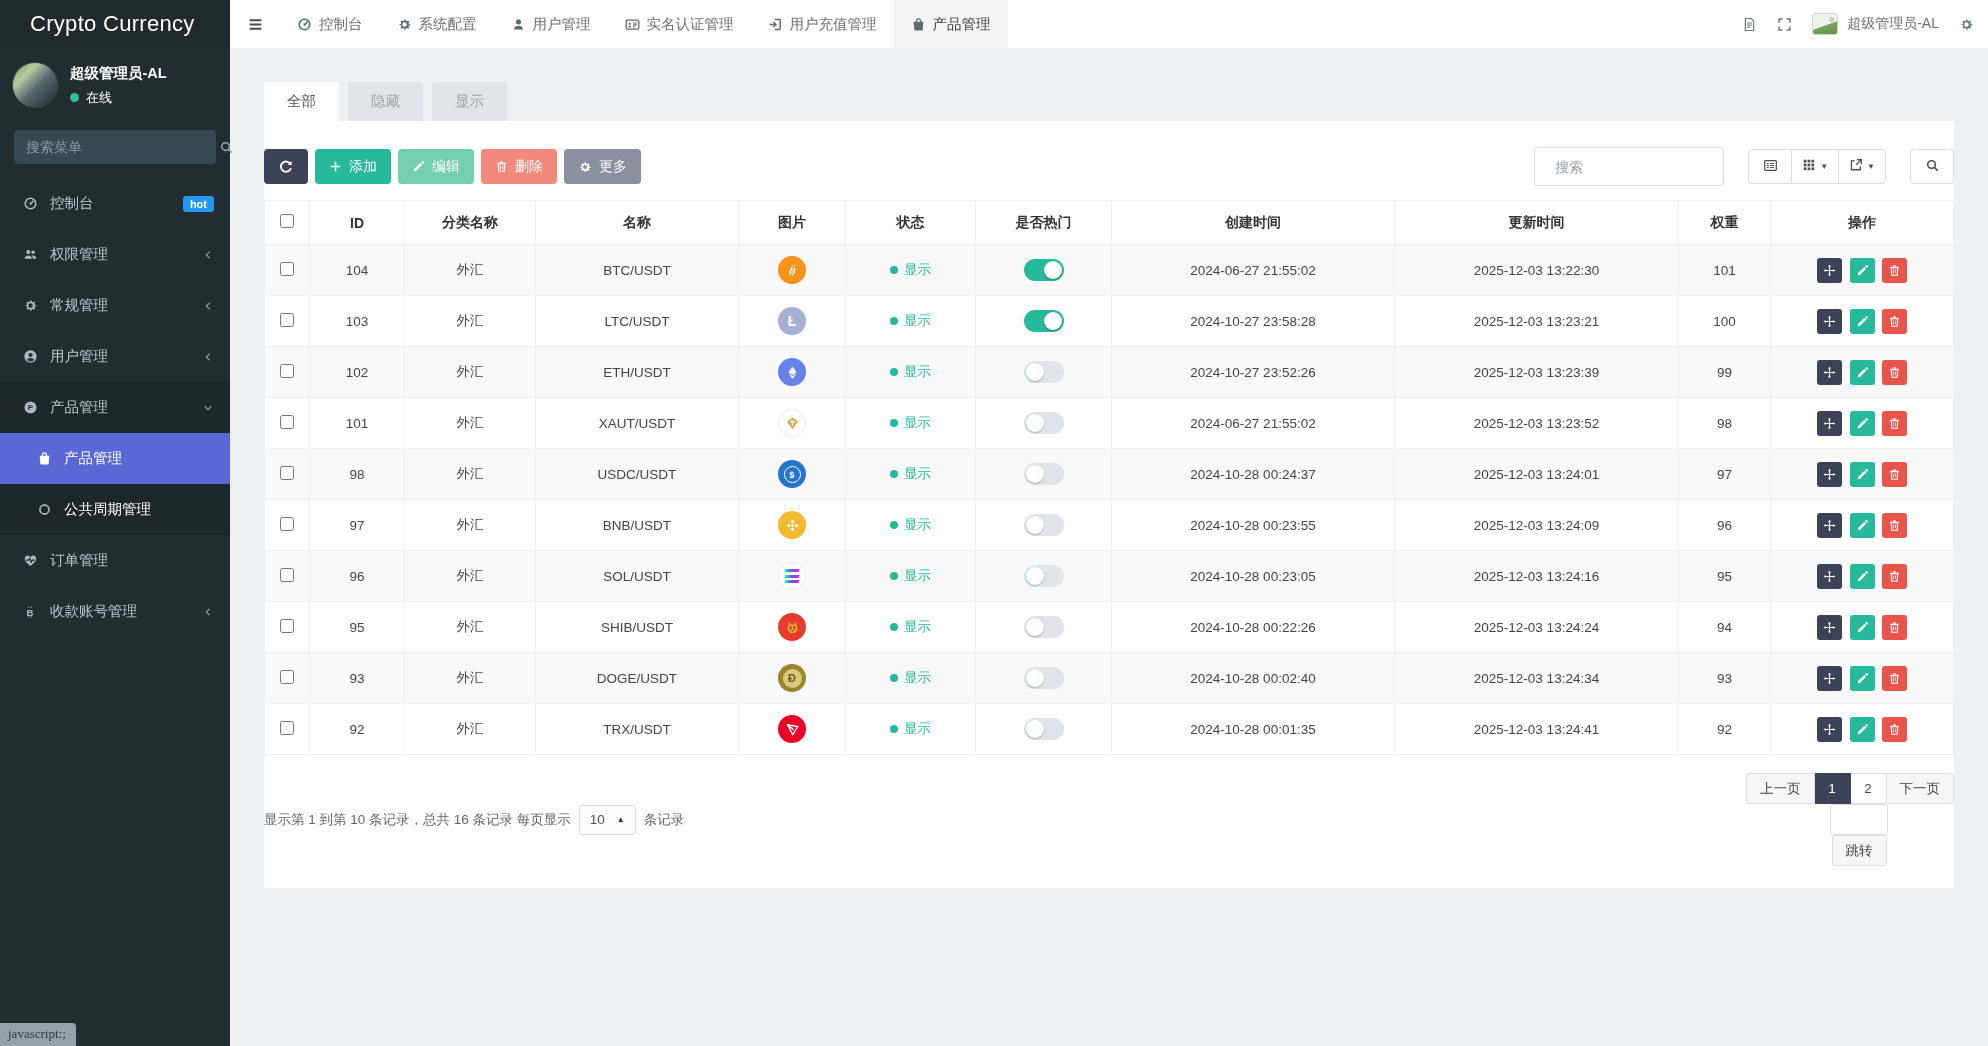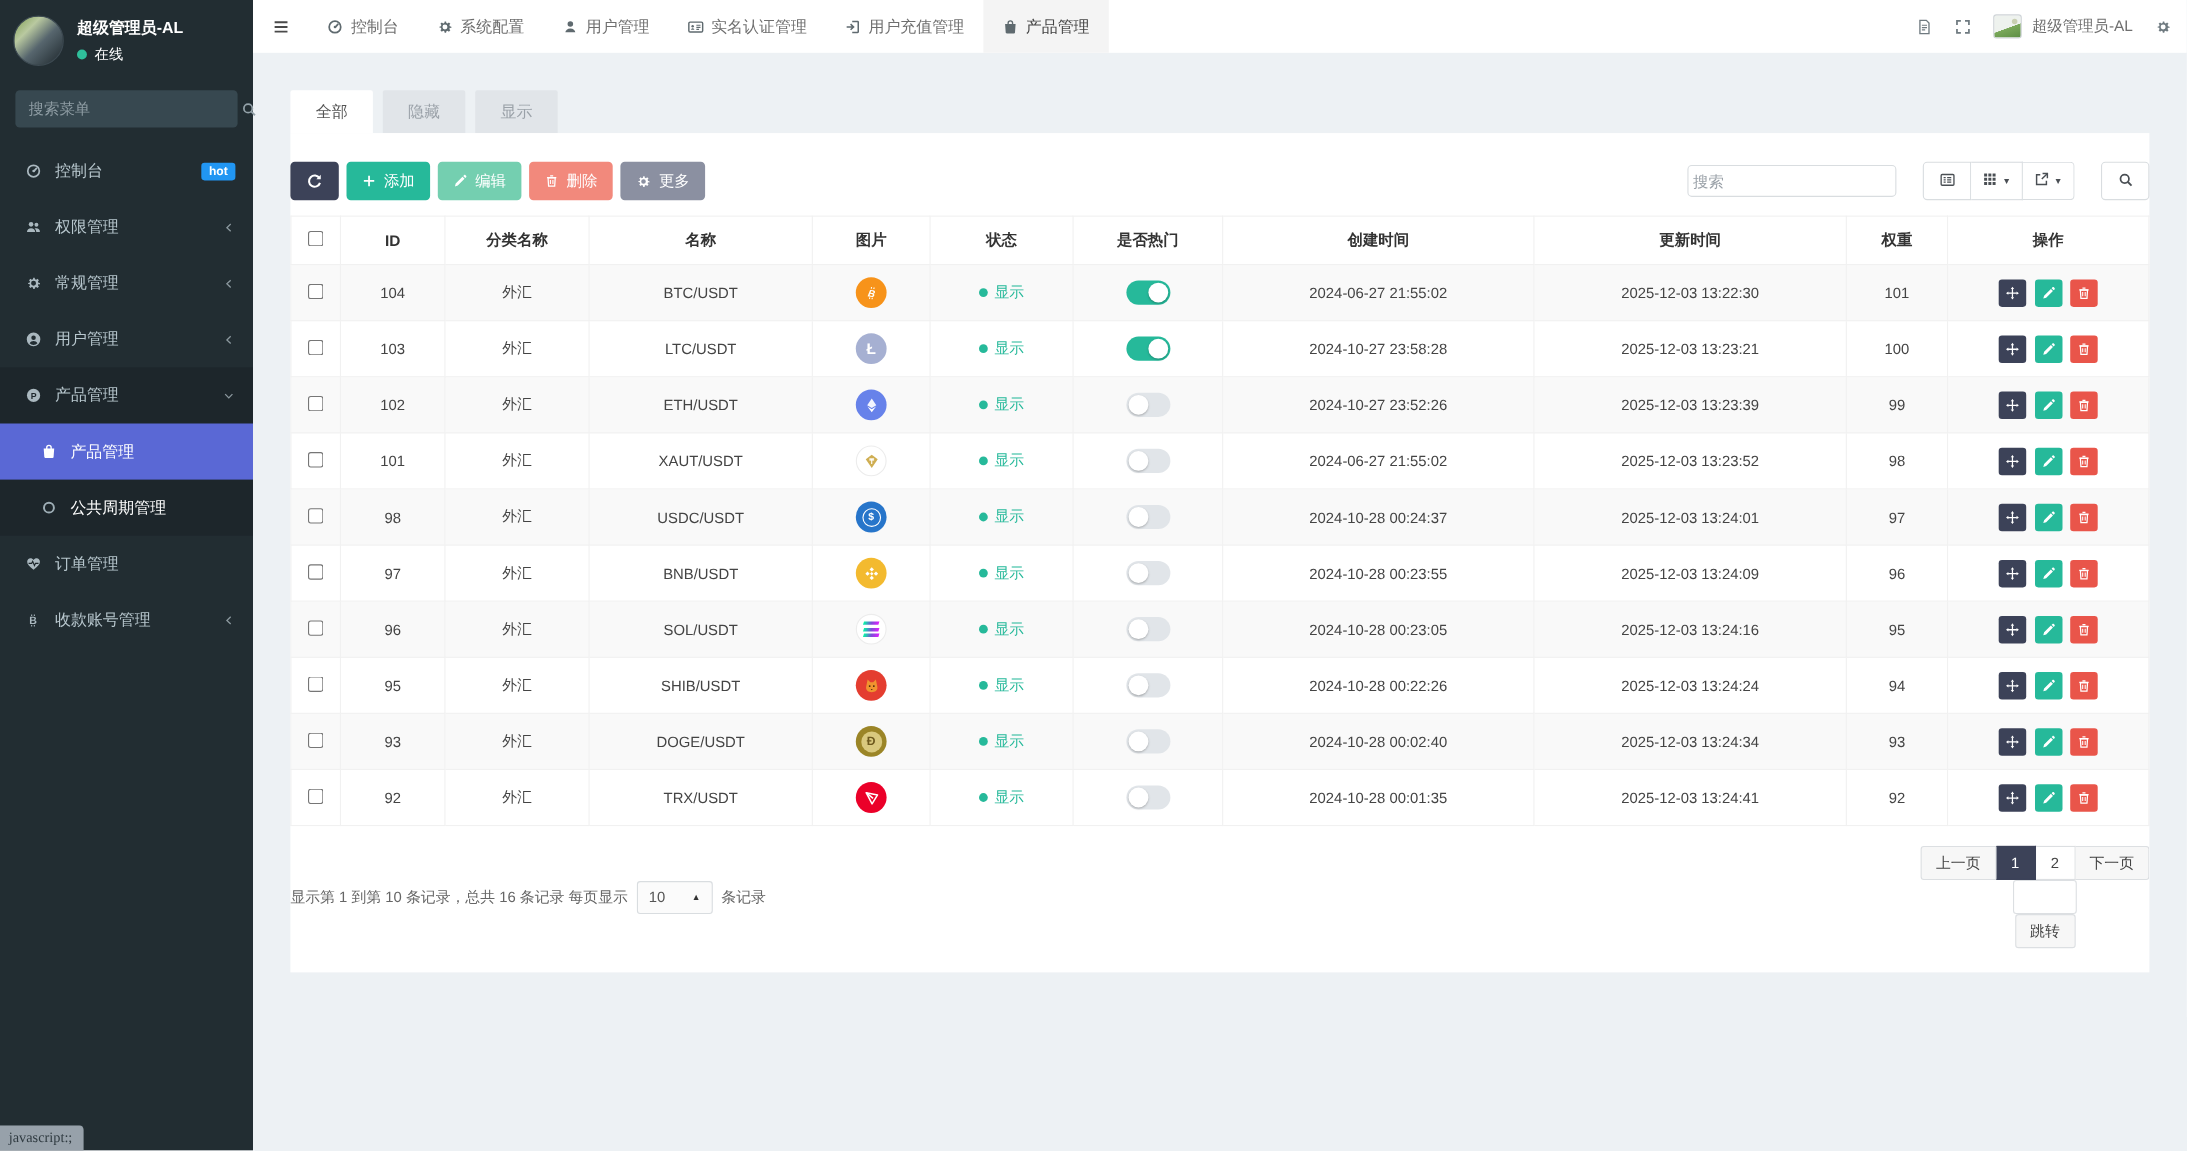--- a/index.html
+++ b/index.html
@@ -53,21 +53,21 @@
 
   .toolbar { display:flex; align-items:center; padding:0 0 14px 0; }
   .tbtn { height:35px; border:0; border-radius:4px; color:#fff; font-size:14px; font-family:inherit; display:inline-flex; align-items:center; gap:7px; padding:0 14px; margin-right:7px; cursor:pointer; }
   .tbtn .b-ic { display:inline-flex; }
   .tbtn.refresh { background:var(--dark); width:44px; justify-content:center; padding:0; }
   .tbtn.add { background:var(--teal); }
   .tbtn.edit { background:#74cfb0; }
   .tbtn.del { background:#f2897c; }
   .tbtn.more { background:#8b90a1; }
   .toolbar-right { margin-left:auto; display:flex; align-items:center; }
-  .tsearch { width:190px; height:29px; border:1px solid #d9dde0; border-radius:4px; padding:0 4px; font-size:14px; font-family:inherit; outline:none; color:#555; }
+  .tsearch { width:190px; height:39px; border:1px solid #d9dde0; border-radius:4px; padding:0 20px; font-size:14px; font-family:inherit; outline:none; color:#555; }
   .tsearch::placeholder { color:#9aa1a8; }
   .btn-group { display:flex; margin-left:24px; }
   .gbtn { height:35px; min-width:44px; background:#fff; border:1px solid #d9dde0; display:inline-flex; align-items:center; justify-content:center; gap:4px; color:#4a4f54; cursor:pointer; padding:0 10px; }
   .btn-group .gbtn + .gbtn { border-left:0; }
   .btn-group .gbtn:first-child { border-radius:4px 0 0 4px; }
   .btn-group .gbtn:last-child { border-radius:0 4px 4px 0; }
   .gbtn.single { border-radius:4px; margin-left:24px; }
   .caret { font-size:8px; color:#4a4f54; }
 
   table { width:100%; border-collapse:collapse; table-layout:fixed; }
@@ -93,21 +93,21 @@
   .toggle.on { background:var(--teal); }
   .toggle.on i { left:20px; }
 
   .act { width:25px; height:25px; border-radius:3px; display:inline-flex; align-items:center; justify-content:center; color:#fff; cursor:pointer; margin:0 2px; }
   .a-move { background:var(--dark); }
   .a-edit { background:var(--teal); }
   .a-del { background:var(--danger); }
 
   .tfoot { display:flex; align-items:center; margin-top:18px; }
   .summary { color:#666; font-size:13.5px; display:flex; align-items:center; gap:8px; }
-  .pagesize { border:1px solid #d9dde0; background:#fbfbfb; border-radius:3px; height:30px; padding:0 10px; display:inline-flex; align-items:center; gap:24px; color:#555; cursor:pointer; }
+  .pagesize { border:1px solid #d9dde0; background:#fbfbfb; border-radius:3px; height:30px; padding:0 10px; display:inline-flex; align-items:center; gap:12px; color:#555; cursor:pointer; }
   .pagesize .caret-up { font-size:8px; color:#333; }
   .pager { margin-left:auto; display:flex; align-items:center;flex-direction:column; }
   .pgroup { display:flex; }
   .pbtn { height:31px; min-width:36px; padding:0 13px; border:1px solid #dcdfe2; background:#f7f7f7; color:#444; display:inline-flex; align-items:center; justify-content:center; font-size:13.5px; cursor:pointer; }
   .pbtn.num { background:#fff; }
   .pbtn.active { background:var(--dark); border-color:var(--dark); color:#fff; }
   .pgroup .pbtn + .pbtn { border-left:0; }
   .pgroup .pbtn:first-child { border-radius:3px 0 0 3px; }
   .pgroup .pbtn:last-child { border-radius:0 3px 3px 0; }
   .jumpinput { width:58px; height:31px; border:1px solid #dcdfe2; border-radius:3px; margin-left:18px; outline:none; padding:0 6px; font-family:inherit; }
@@ -115,20 +115,21 @@
   .pbtn.jump { border-radius:3px; }
 
   .statusbar { position:fixed; left:0; bottom:0; background:#97a1aa; color:#2f3a40; font-size:13px; padding:3px 10px 4px 8px; border-radius:0 4px 0 0;font-family:Liberation Serif, serif; }
 </style>
 </head>
 <body>
 
 <div class="app">
 
   <aside class="sidebar">
+    <div class="brand">Crypto Currency</div>
     <div class="userpanel">
       <div class="avatar"></div>
       <div class="userinfo">
         <div class="username">超级管理员-AL</div>
         <div class="online">
           <span class="dot"></span>
           <span>在线</span>
         </div>
       </div>
     </div>

